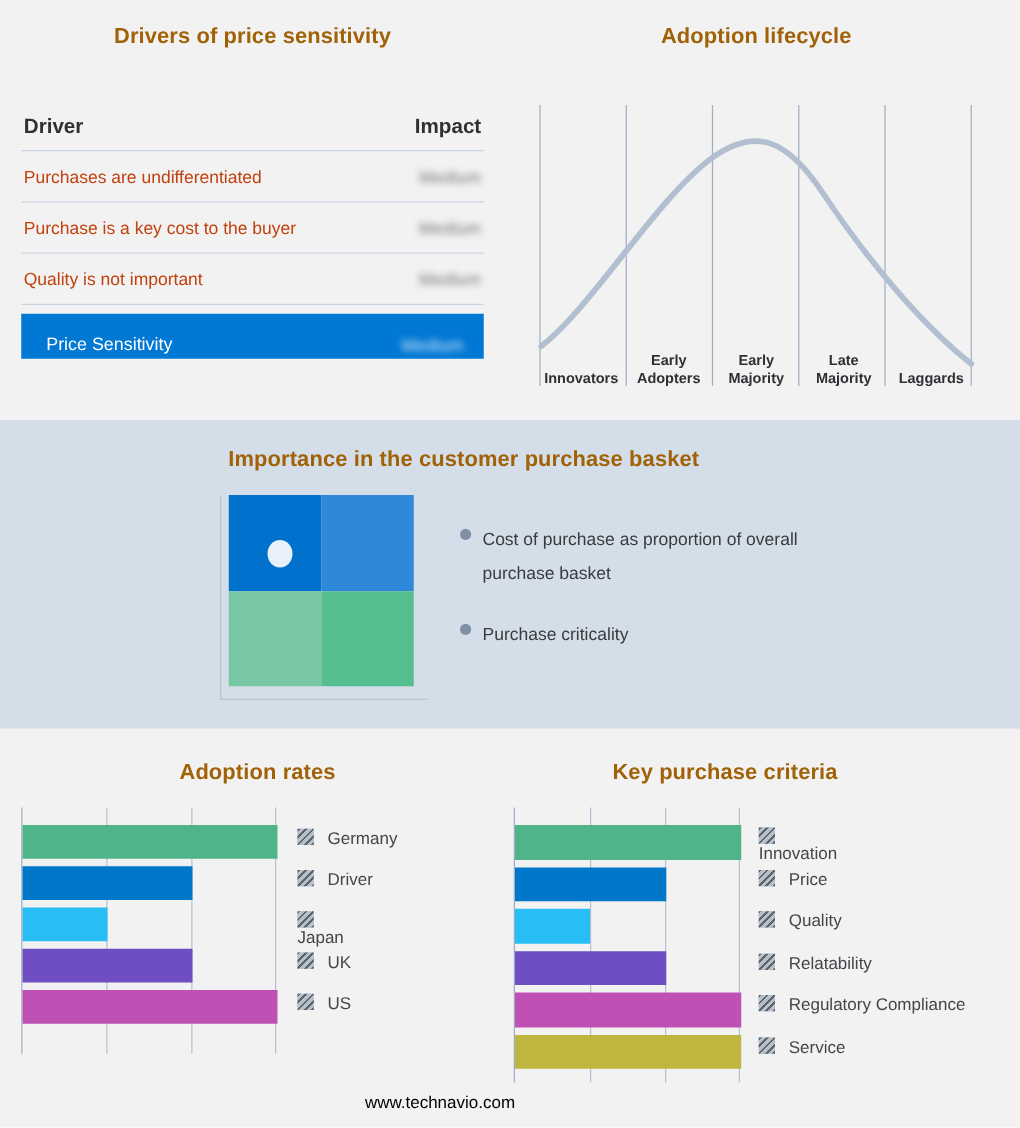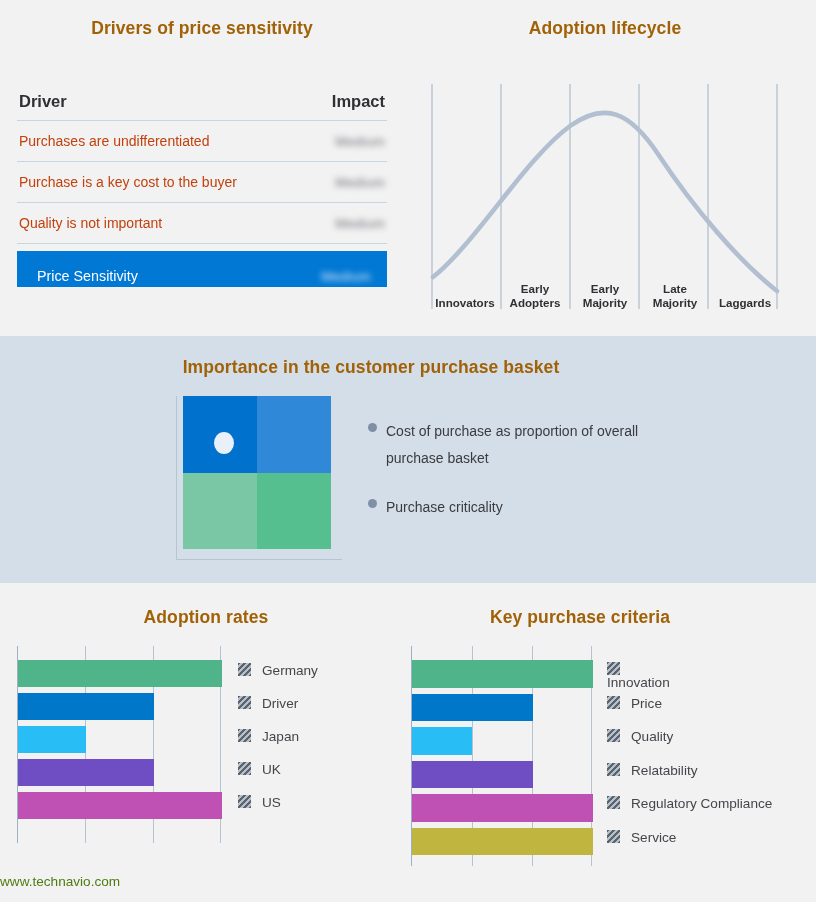--- a/index.html
+++ b/index.html
@@ -251,23 +251,23 @@
     color: #44464a;
     white-space: nowrap;
   }
 
   
   #footer-url {
     position: absolute;
     left: 0;
     top: 874px;
     width: 704px;
-    text-align: left;
+    text-align: center;
     font-size: 13.6px;
-    color: #4d7c0f;
+    color: #000000;
   }
 </style>
 </head>
 <body>
 
 <div id="page">
 
   <div class="band-top"></div>
   <div class="band-mid"></div>
   <div class="band-bottom"></div>
@@ -393,21 +393,21 @@
 
   <div class="bc-legend" id="legend-0" style="left:238px; top:663px;">
       <div class="bc-leg-item" style="height: 33px;">
         <span class="bc-swatch"></span>
         <span class="bc-leg-label">Germany</span>
       </div>
       <div class="bc-leg-item" style="height: 33px;">
         <span class="bc-swatch"></span>
         <span class="bc-leg-label">Driver</span>
       </div>
-      <div class="bc-leg-item" style="height: 33px;">
+      <div class="bc-leg-item" style="height: 33px; flex-direction: column;">
         <span class="bc-swatch"></span>
         <span class="bc-leg-label">Japan</span>
       </div>
       <div class="bc-leg-item" style="height: 33px;">
         <span class="bc-swatch"></span>
         <span class="bc-leg-label">UK</span>
       </div>
       <div class="bc-leg-item" style="height: 33px;">
         <span class="bc-swatch"></span>
         <span class="bc-leg-label">US</span>

